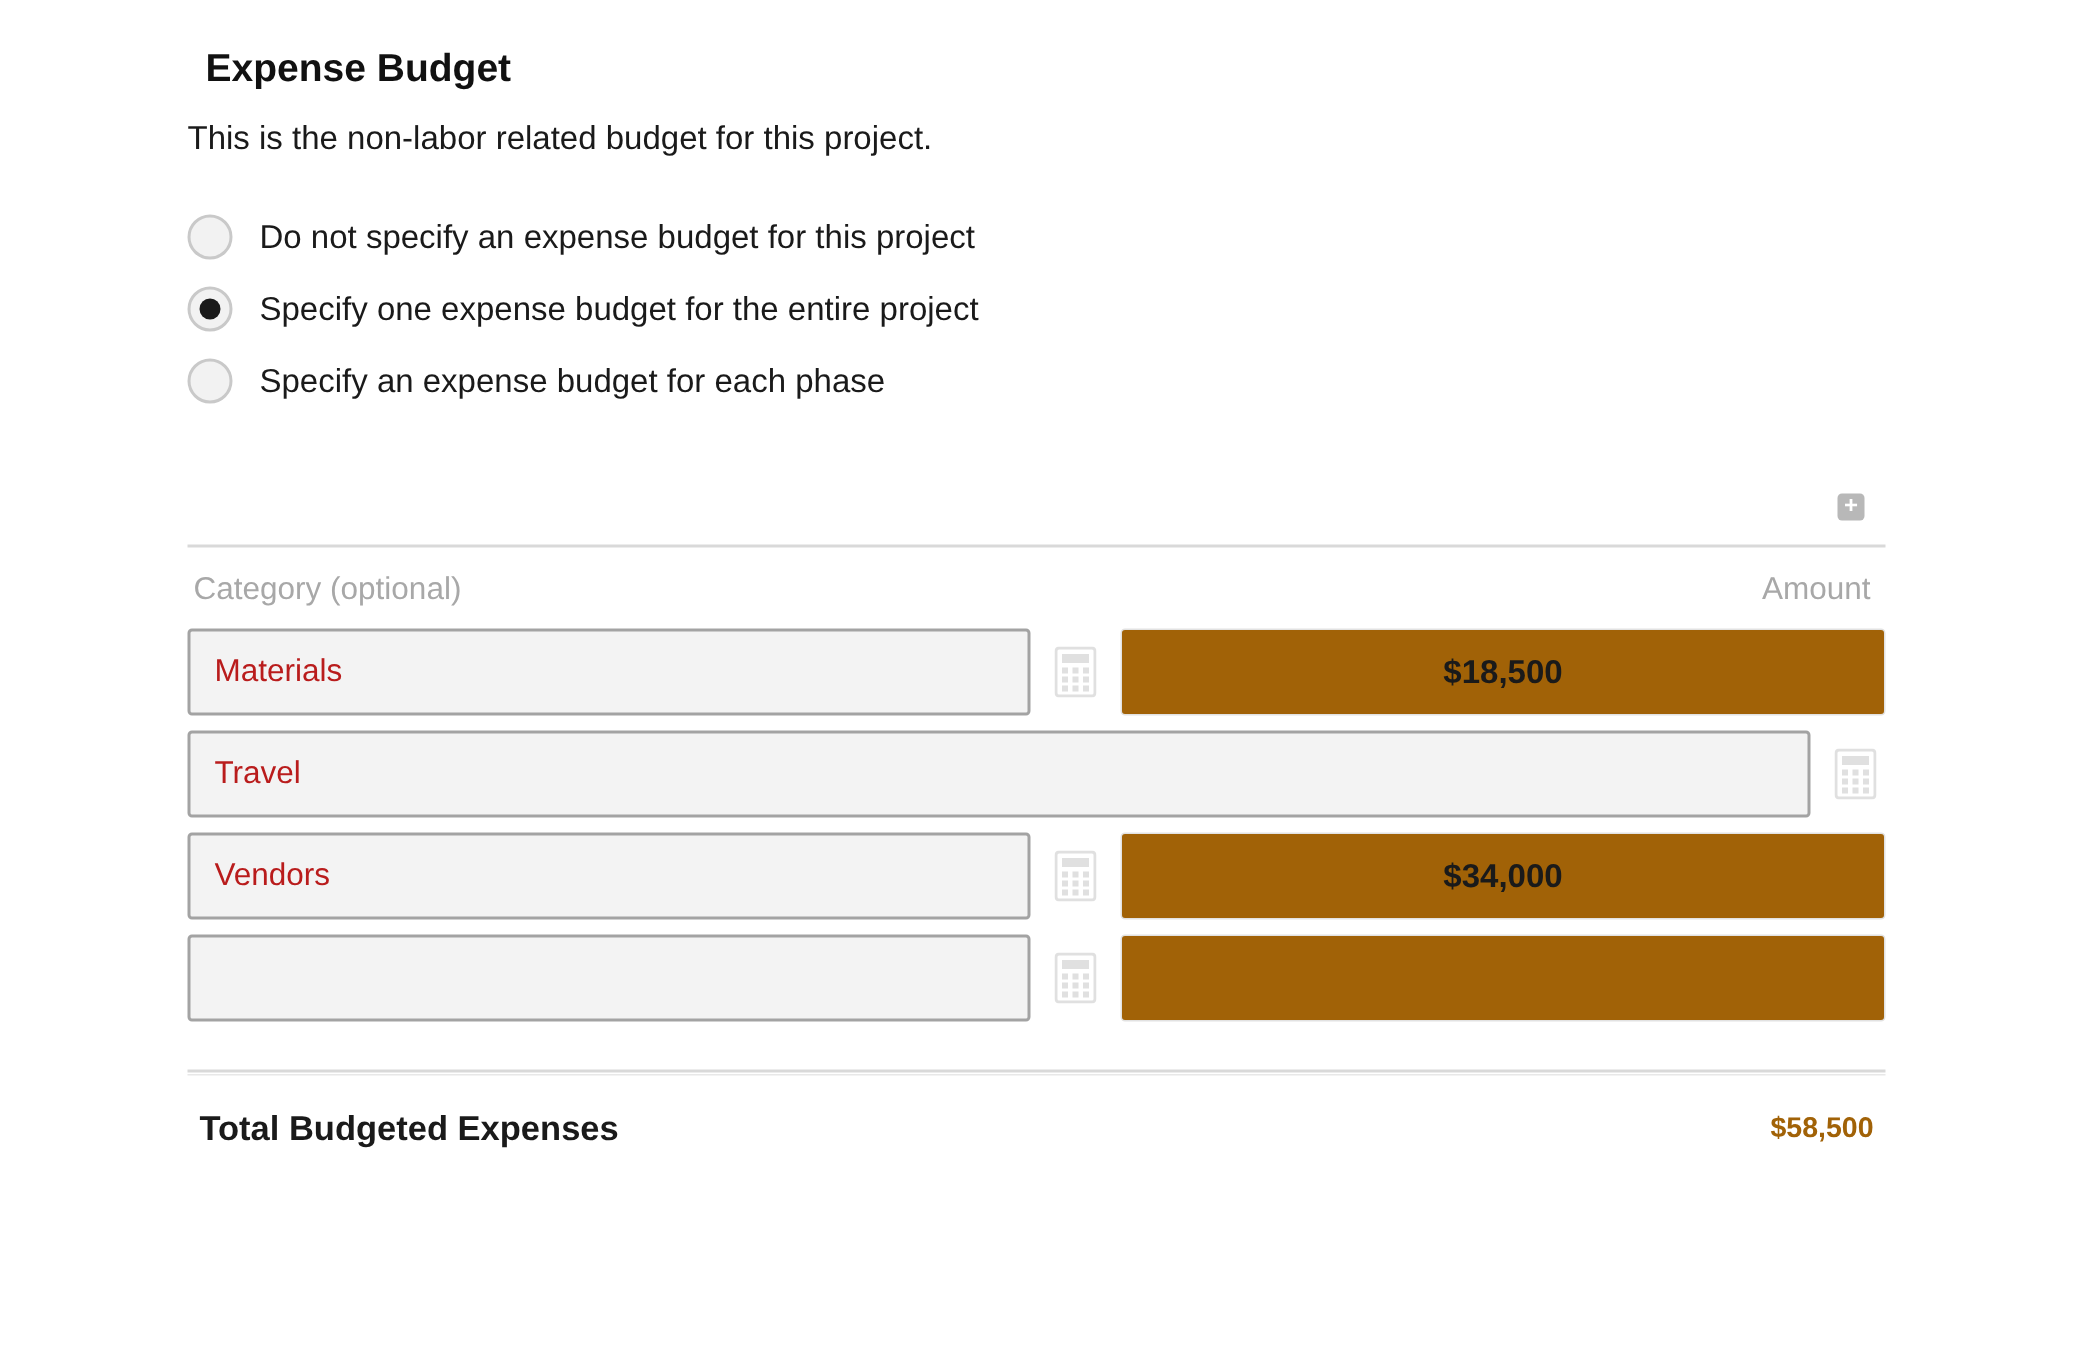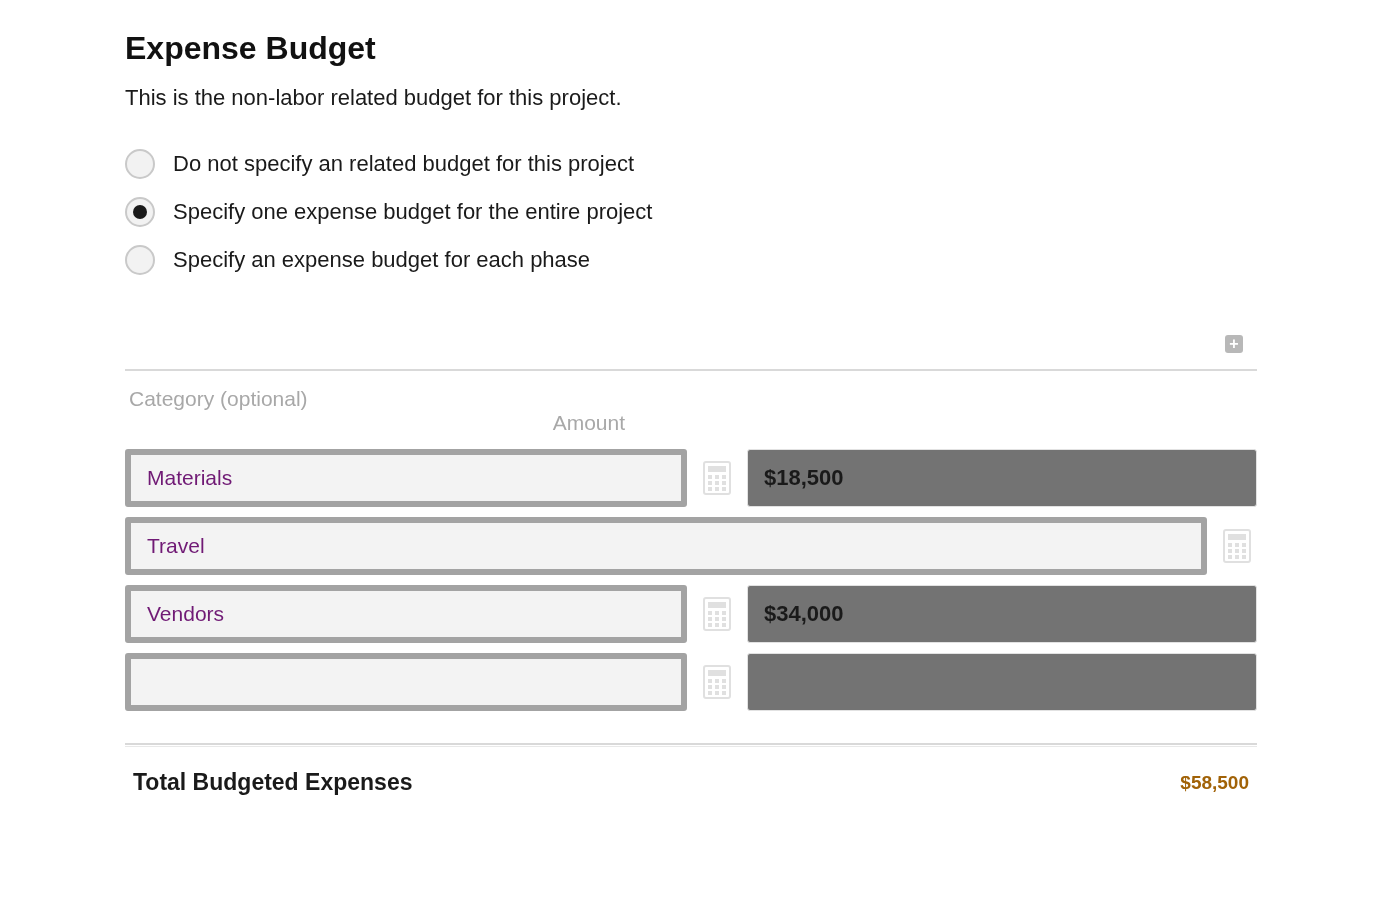--- a/index.html
+++ b/index.html
@@ -7,24 +7,25 @@
       margin: 0;
       padding: 0;
     }
     body {
       font-family: -apple-system, BlinkMacSystemFont, "Segoe UI", Helvetica, Arial, sans-serif;
       background: #fff;
       padding: 30px 125px;
       color: #1a1a1a;
     }
     .section-heading {
-      font-size: 32px;
+      font-size: 26px;
       font-weight: 700;
       margin-bottom: 18px;
       color: #111;
+      margin-left: 12px;
     }
     .section-description {
       font-size: 22px;
       color: #1a1a1a;
       margin-bottom: 38px;
     }
     .radio-group {
       margin-bottom: 60px;
     }
     .radio-option {
@@ -85,21 +86,20 @@
       line-height: 1;
     }
     .divider {
       border: none;
       border-top: 2px solid #d9d9d9;
       margin-bottom: 16px;
     }
     .table-header {
       display: flex;
       margin-bottom: 14px;
-      flex-direction: column;
     }
     .table-header-category {
       flex: 1;
       font-size: 21px;
       color: #a8a8a8;
       padding-left: 4px;
     }
     .table-header-amount {
       width: 510px;
       text-align: right;
@@ -110,50 +110,50 @@
     .expense-row {
       display: flex;
       align-items: center;
       margin-bottom: 10px;
       gap: 10px;
     }
     .category-input {
       flex: 1;
       height: 58px;
       background: #f3f3f3;
-      border: 6px solid #a3a3a3;
+      border: 2px solid #a3a3a3;
       border-radius: 3px;
       padding: 0 16px;
       font-size: 21px;
-      color: #701a75;
+      color: #b91c1c;
       font-family: inherit;
     }
     .calculator-button {
       width: 40px;
       height: 58px;
       display: flex;
       align-items: center;
       justify-content: center;
       cursor: pointer;
     }
     .calculator-icon-svg {
       width: 28px;
       height: 34px;
     }
     .amount-input {
       width: 510px;
       height: 58px;
-      background: #737373;
+      background: #a16207;
       border: 1px solid #e2e2e2;
       border-radius: 3px;
       padding: 0 16px;
       font-size: 22px;
       font-weight: 600;
       color: #1a1a1a;
-      text-align: left;
+      text-align: center;
       font-family: inherit;
     }
     .divider-double {
       border: none;
       border-top: 2px solid #d9d9d9;
       border-bottom: 1px solid #e8e8e8;
       height: 4px;
       margin-top: 32px;
       margin-bottom: 22px;
     }
@@ -177,21 +177,21 @@
   </style>
 </head>
 <body>
 
 <h2 class="section-heading">Expense Budget</h2>
 <p class="section-description">This is the non-labor related budget for this project.</p>
 
 <div class="radio-group">
   <div class="radio-option">
     <span class="radio-circle"></span>
-    <span class="radio-label">Do not specify an related budget for this project</span>
+    <span class="radio-label">Do not specify an expense budget for this project</span>
   </div>
   <div class="radio-option">
     <span class="radio-circle selected"></span>
     <span class="radio-label">Specify one expense budget for the entire project</span>
   </div>
   <div class="radio-option">
     <span class="radio-circle"></span>
     <span class="radio-label">Specify an expense budget for each phase</span>
   </div>
 </div>

